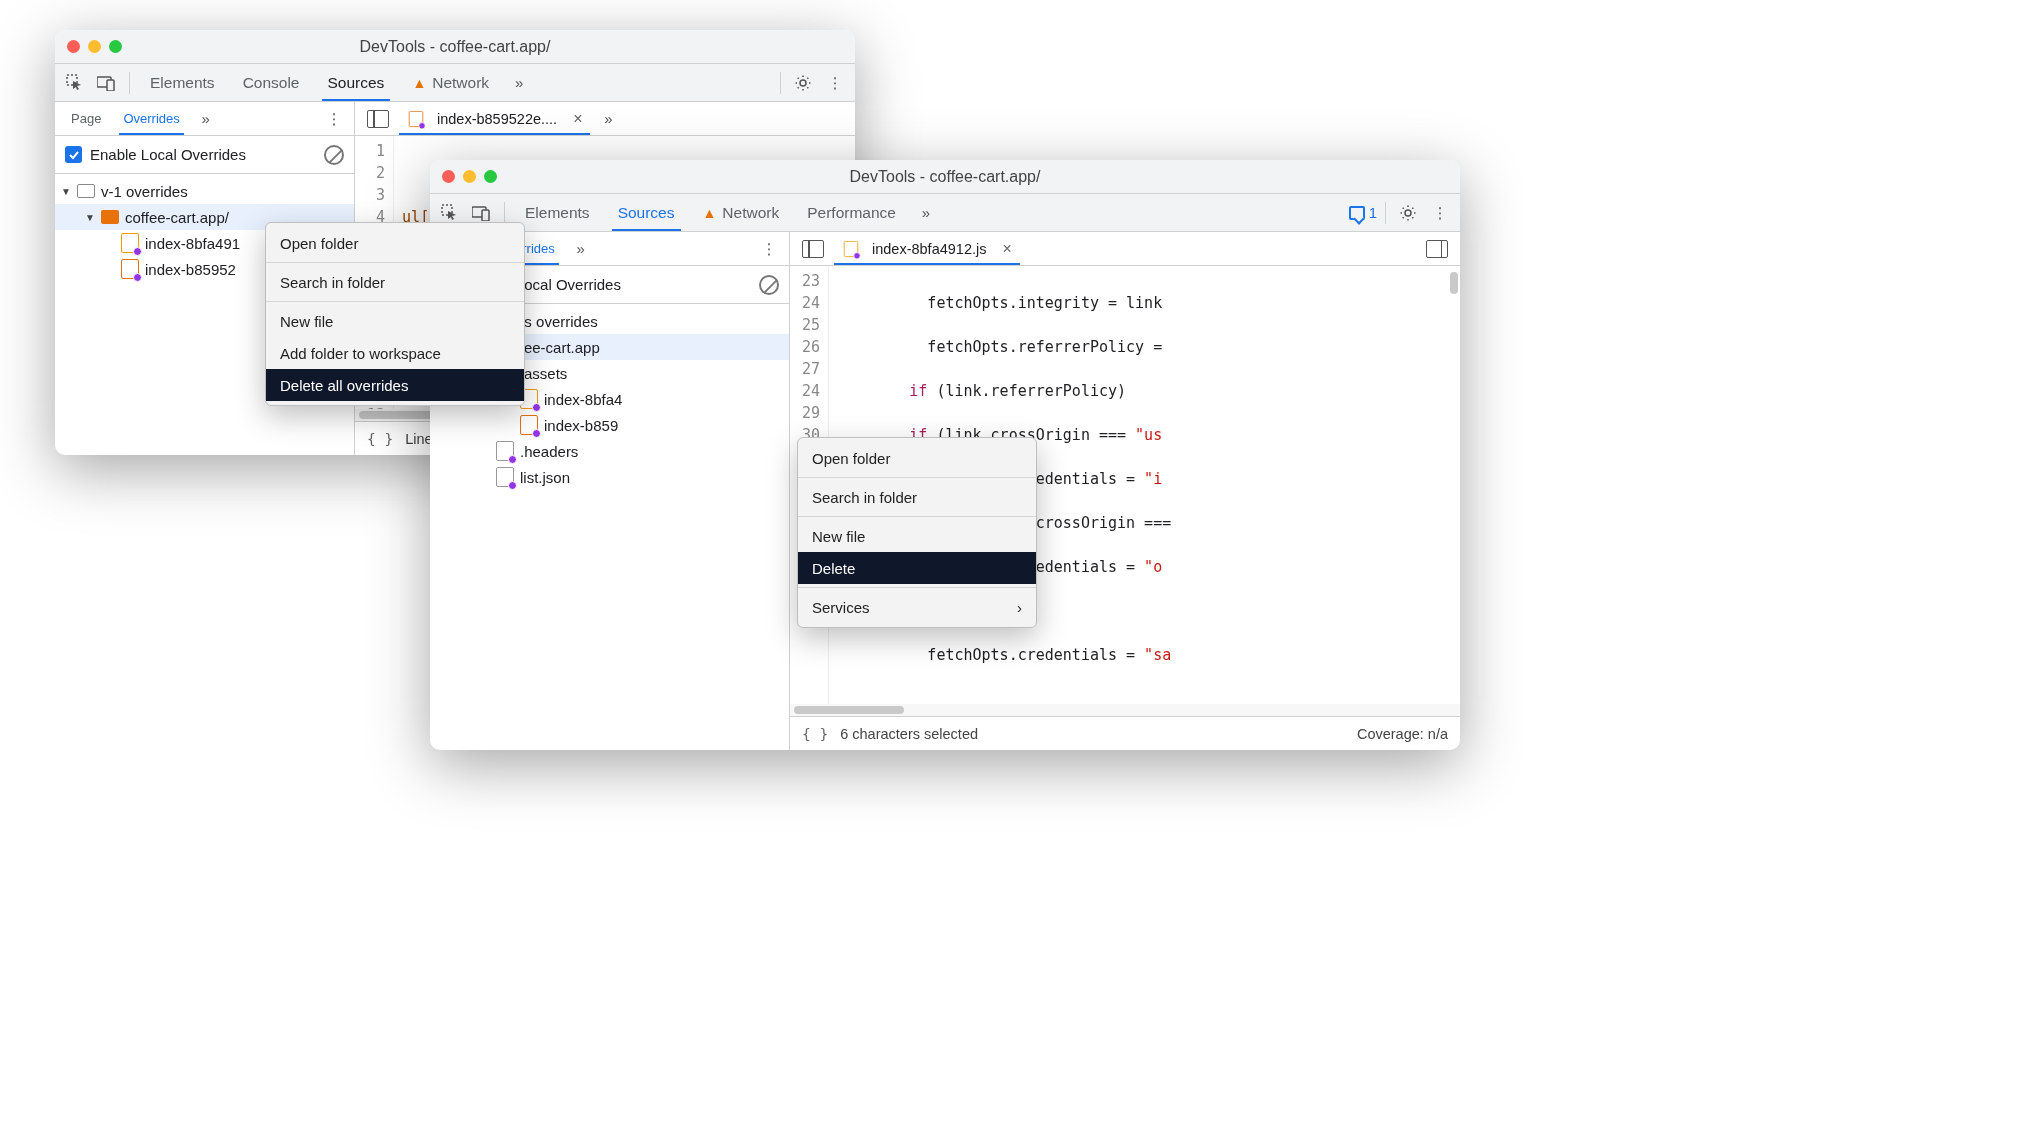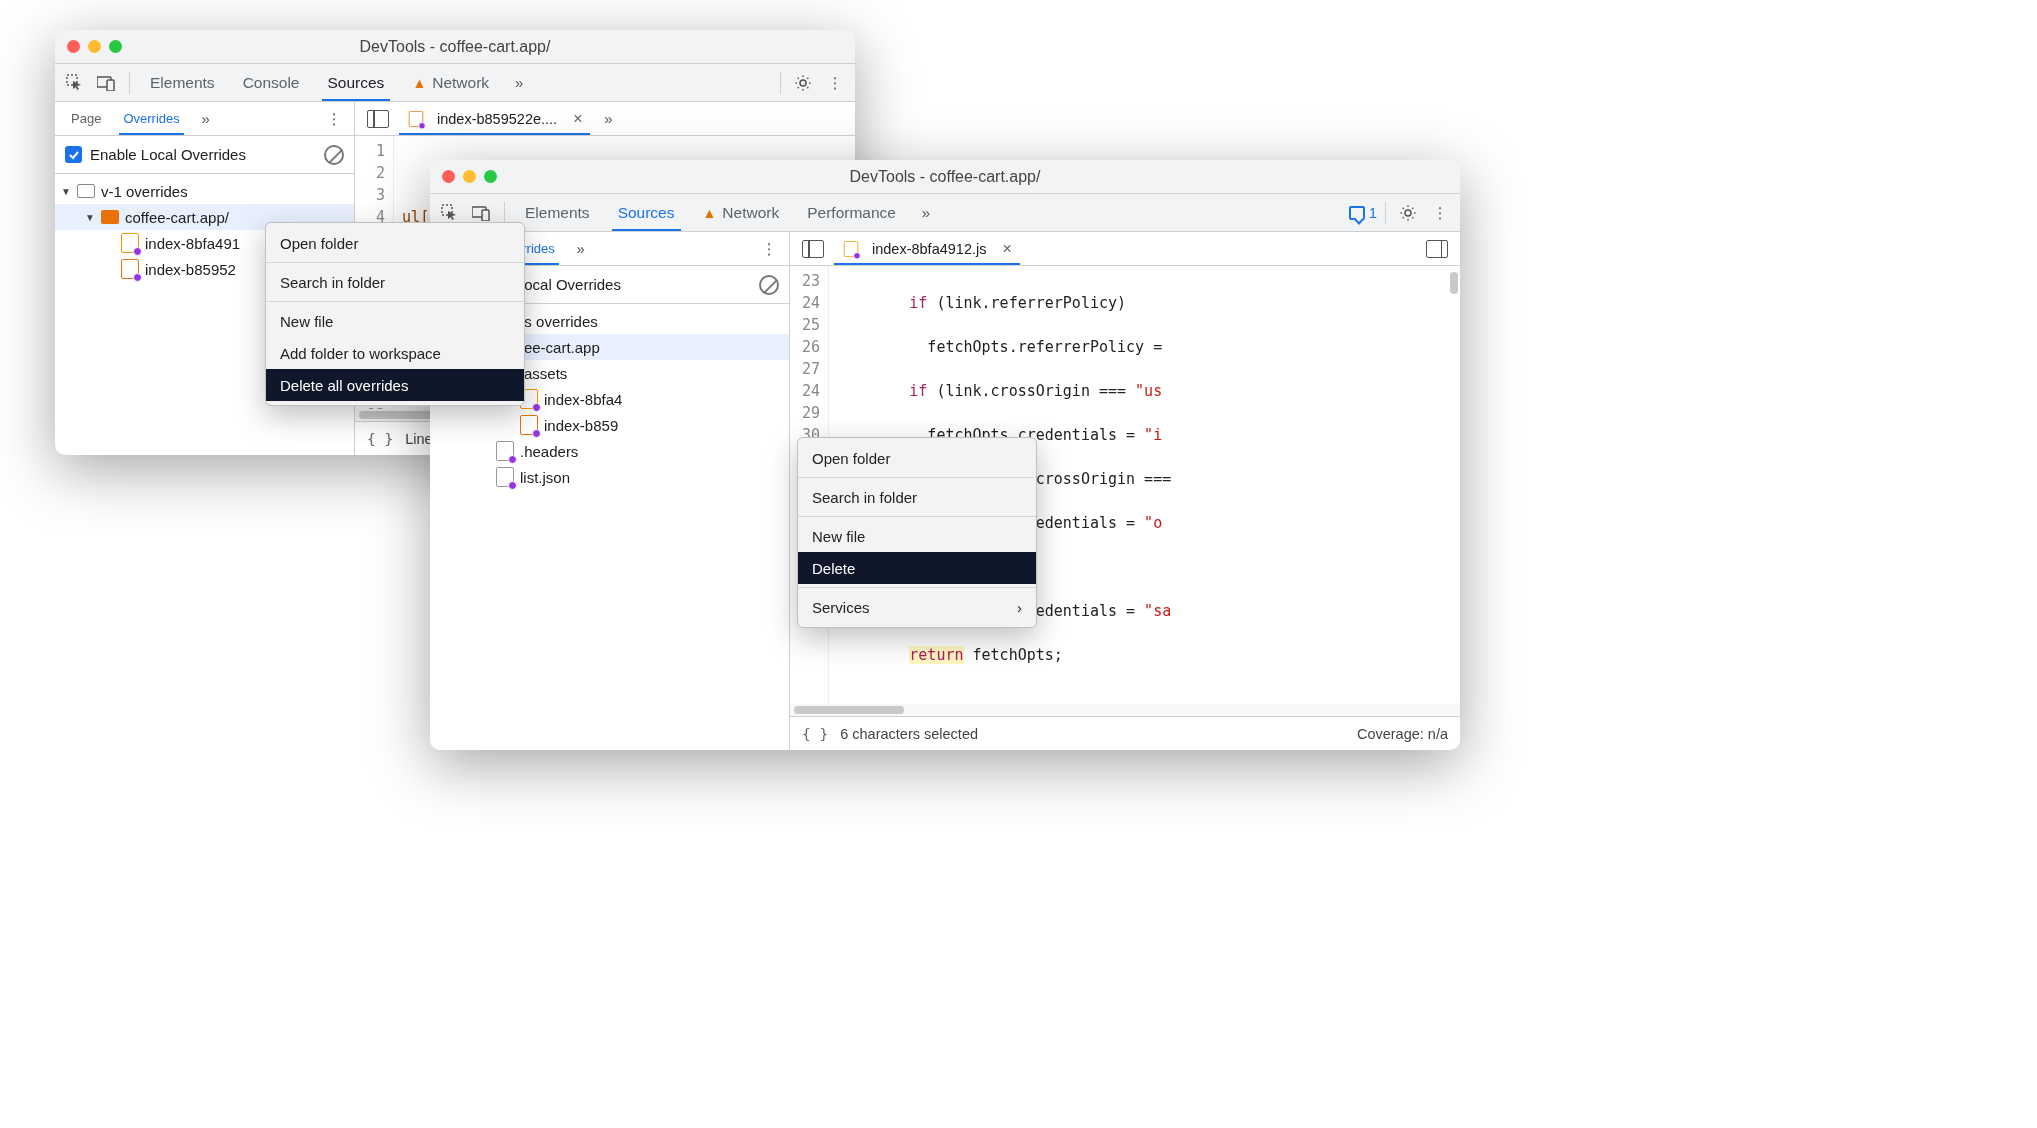--- a/index.html
+++ b/index.html
@@ -469,29 +469,29 @@
           <div>31</div>
             <div>32</div>
             <div>33</div>
             <div>34</div>
             <div>35</div>
             <div>36</div>
             <div>37</div>
             <div>38</div>
         </div>
         <div class="code">
+<div class="ln"><span>          fetchOpts.integrity = link</span></div>
+<div class="ln"><span>          fetchOpts.referrerPolicy = </span></div>
 <div class="ln"><span>        </span><span class="c-kw">if</span><span> (link.referrerPolicy)</span></div>
-<div class="ln"><span>          fetchOpts.referrerPolicy = </span></div>
 <div class="ln"><span>        </span><span class="c-kw">if</span><span> (link.crossOrigin === </span><span class="c-str">"us</span></div>
 <div class="ln"><span>          fetchOpts.credentials = </span><span class="c-str">"i</span></div>
 <div class="ln"><span>        </span><span class="c-kw">else if</span><span> (link.crossOrigin ===</span></div>
 <div class="ln"><span>          fetchOpts.credentials = </span><span class="c-str">"o</span></div>
 <div class="ln"><span>        </span><span class="c-kw">else</span></div>
 <div class="ln"><span>          fetchOpts.credentials = </span><span class="c-str">"sa</span></div>
-<div class="ln"><span>        </span><span class="c-kw hl">return</span><span> fetchOpts;</span></div>
 
 
 
 
 
 
         </div>
       </div>
       <div class="hscroll">
           <div class="thumb" style="left:4px; width:110px;"></div>

